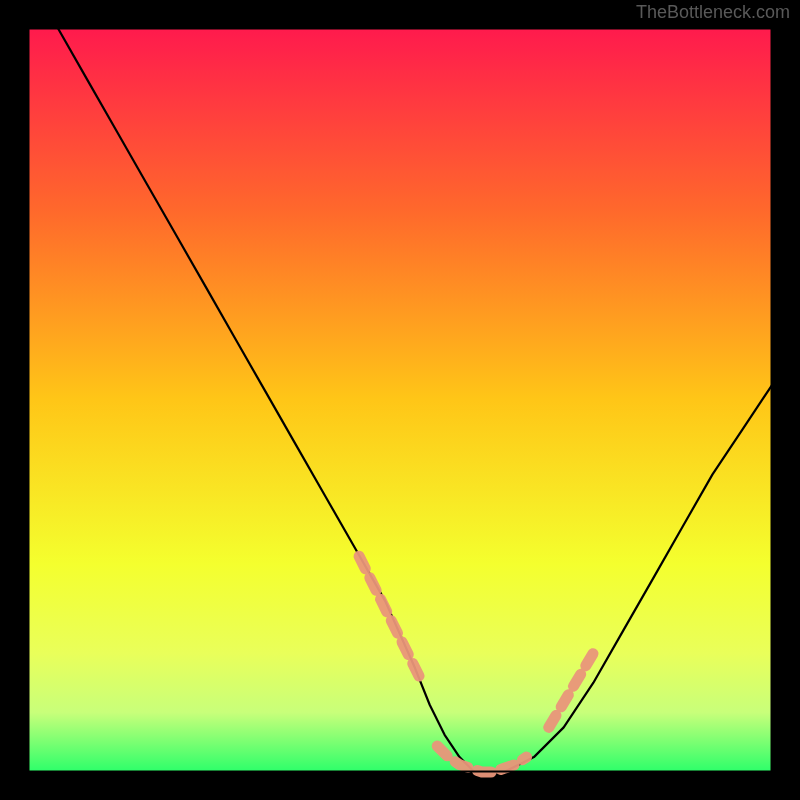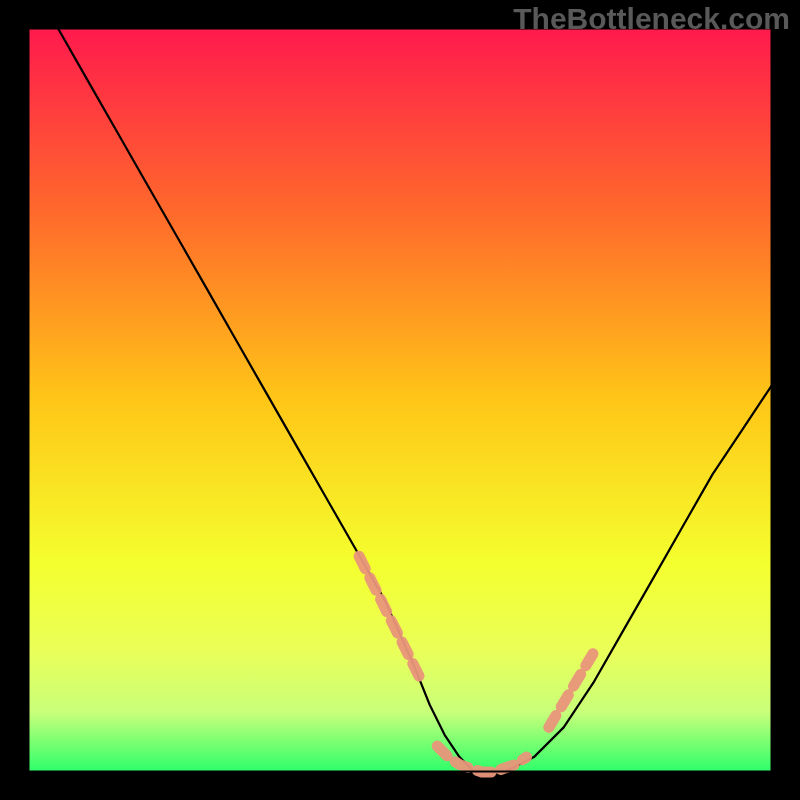--- a/index.html
+++ b/index.html
@@ -13,22 +13,22 @@
   }
   .chart-container {
     position: relative;
     width: 800px;
     height: 800px;
   }
   .watermark {
     position: absolute;
     top: 2px;
     right: 10px;
-    font-size: 30px;
-    font-weight: bold;
+    font-size: 18px;
+    font-weight: normal;
     color: #595959;
     z-index: 10;
   }
   svg {
     display: block;
   }
 </style>
 </head>
 <body>
 

